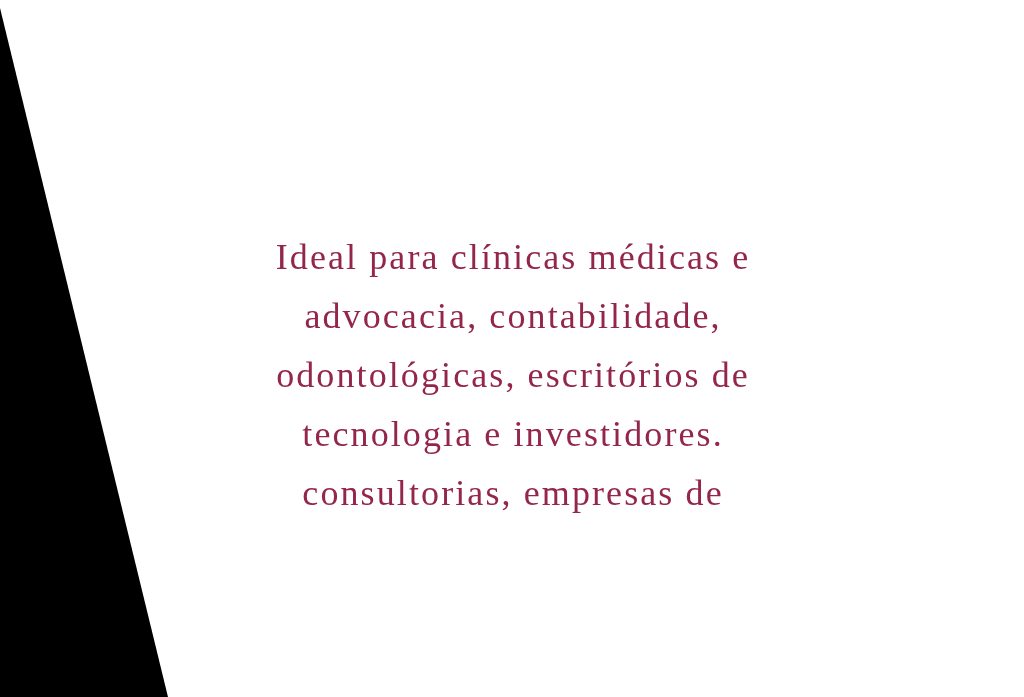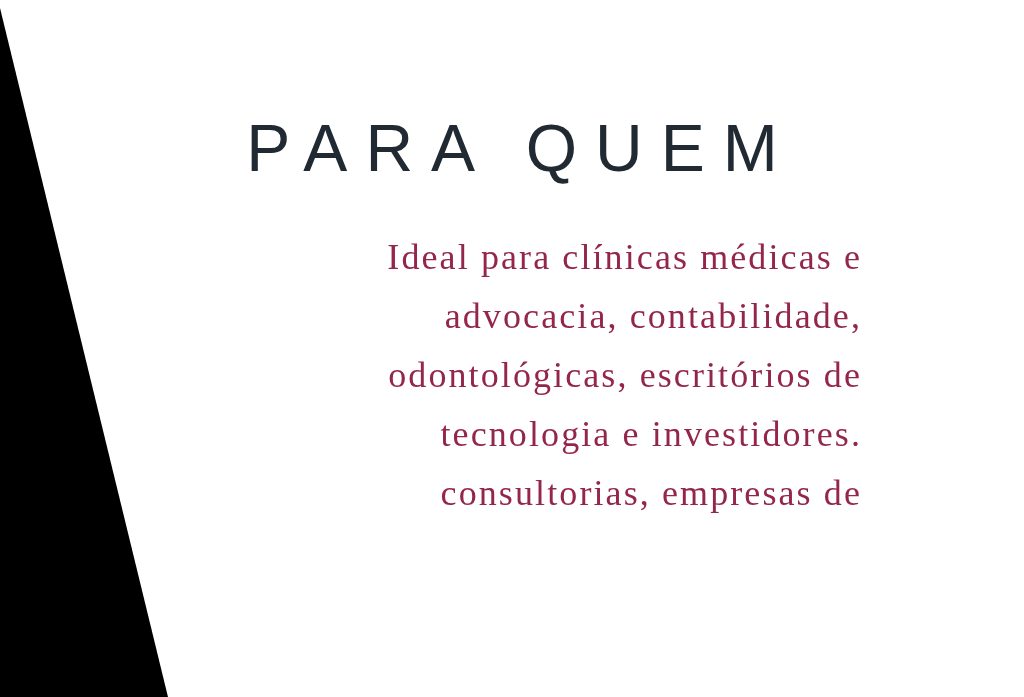--- a/index.html
+++ b/index.html
@@ -69,21 +69,21 @@
     color: #212a33;
     -webkit-font-smoothing: antialiased;
   }
 
   #body-copy {
     position: absolute;
     left: 50%;
     transform: translateX(-50%);
     top: 228px;
     width: 700px;
-    text-align: right;
+    text-align: center;
     font-family: "Liberation Serif", serif;
     font-weight: 400;
     font-size: 36px;
     line-height: 59px;
     letter-spacing: 2.1px;
     color: #94264c;
   }
   #body-copy .copy-line {
     display: block;
     white-space: nowrap;
@@ -96,21 +96,20 @@
 <div id="slide">
 
   <div id="corner-wedge">
     <svg viewBox="0 0 200 697" width="200" height="697" xmlns="http://www.w3.org/2000/svg" aria-hidden="true">
       <polygon points="0,8 0,697 168,697" fill="#000000"></polygon>
     </svg>
   </div>
 
   <div id="content">
 
-    <h1 id="page-title">PARA QUEM</h1>
 
     <div id="body-copy">
       <span class="copy-line">Ideal para clínicas médicas e</span>
       <span class="copy-line">advocacia, contabilidade,</span>
       <span class="copy-line">odontológicas, escritórios de</span>
       <span class="copy-line">tecnologia e investidores.</span>
       <span class="copy-line">consultorias, empresas de</span>
     </div>
 
   </div>

